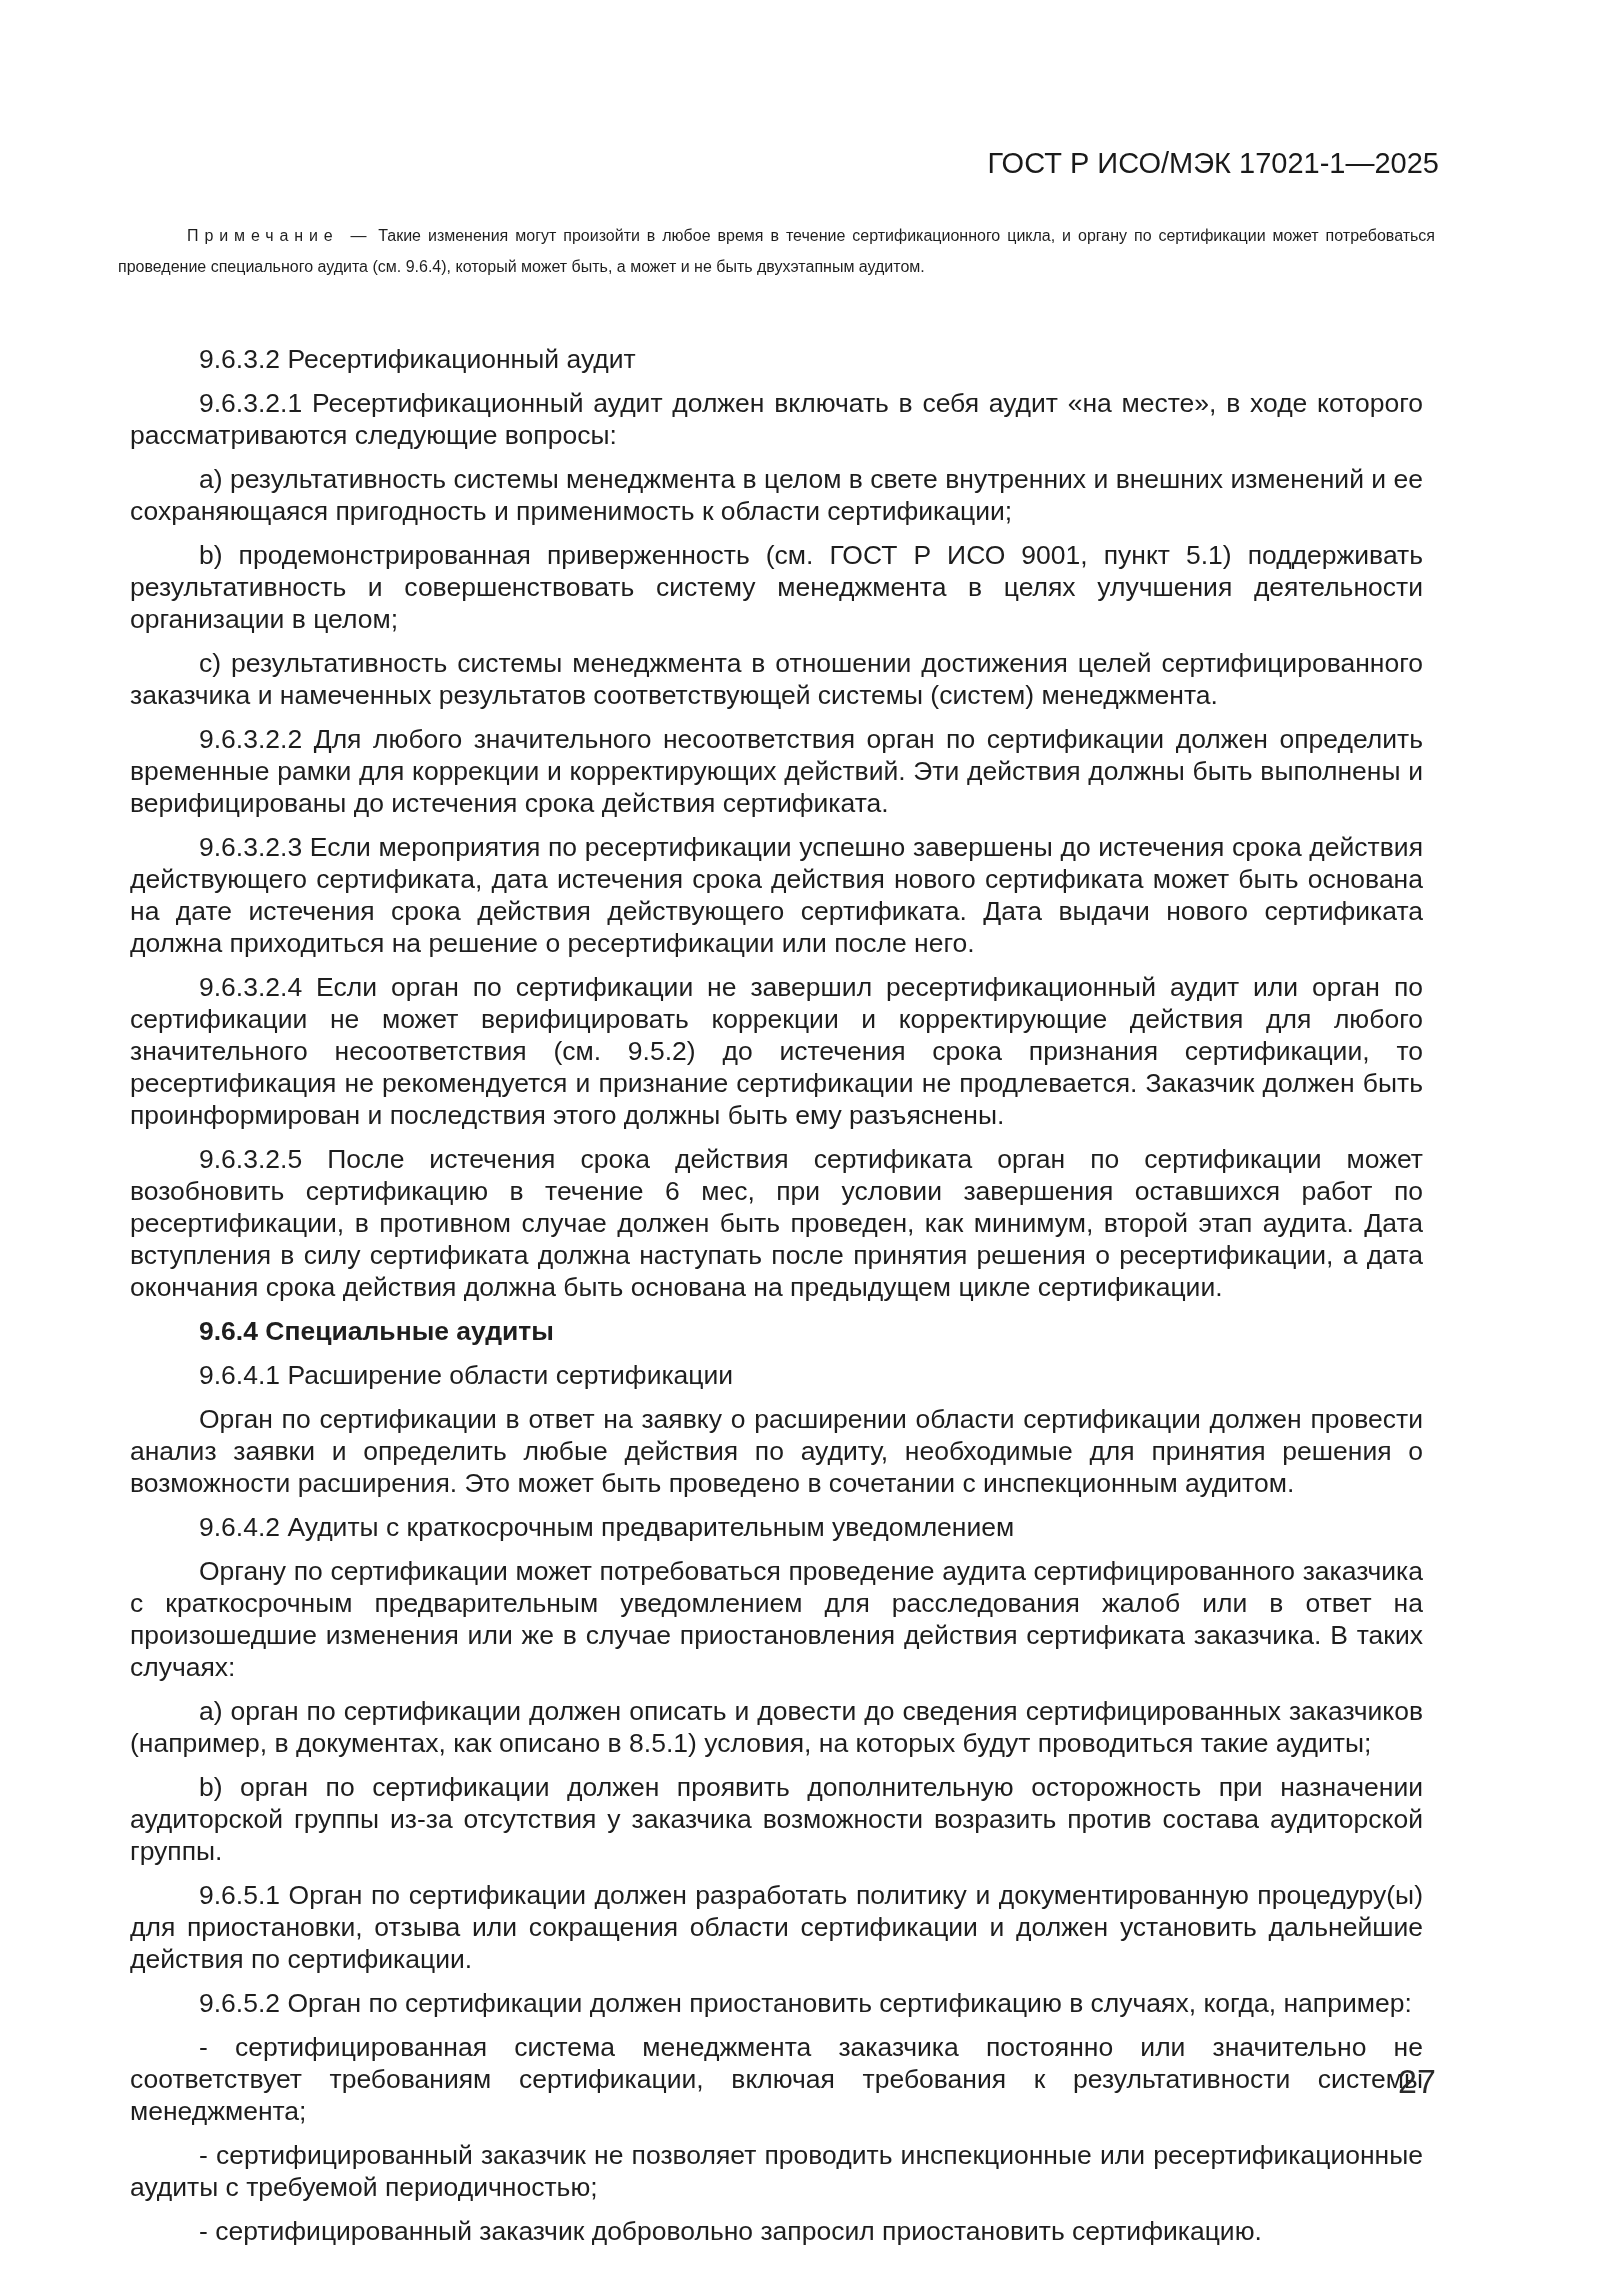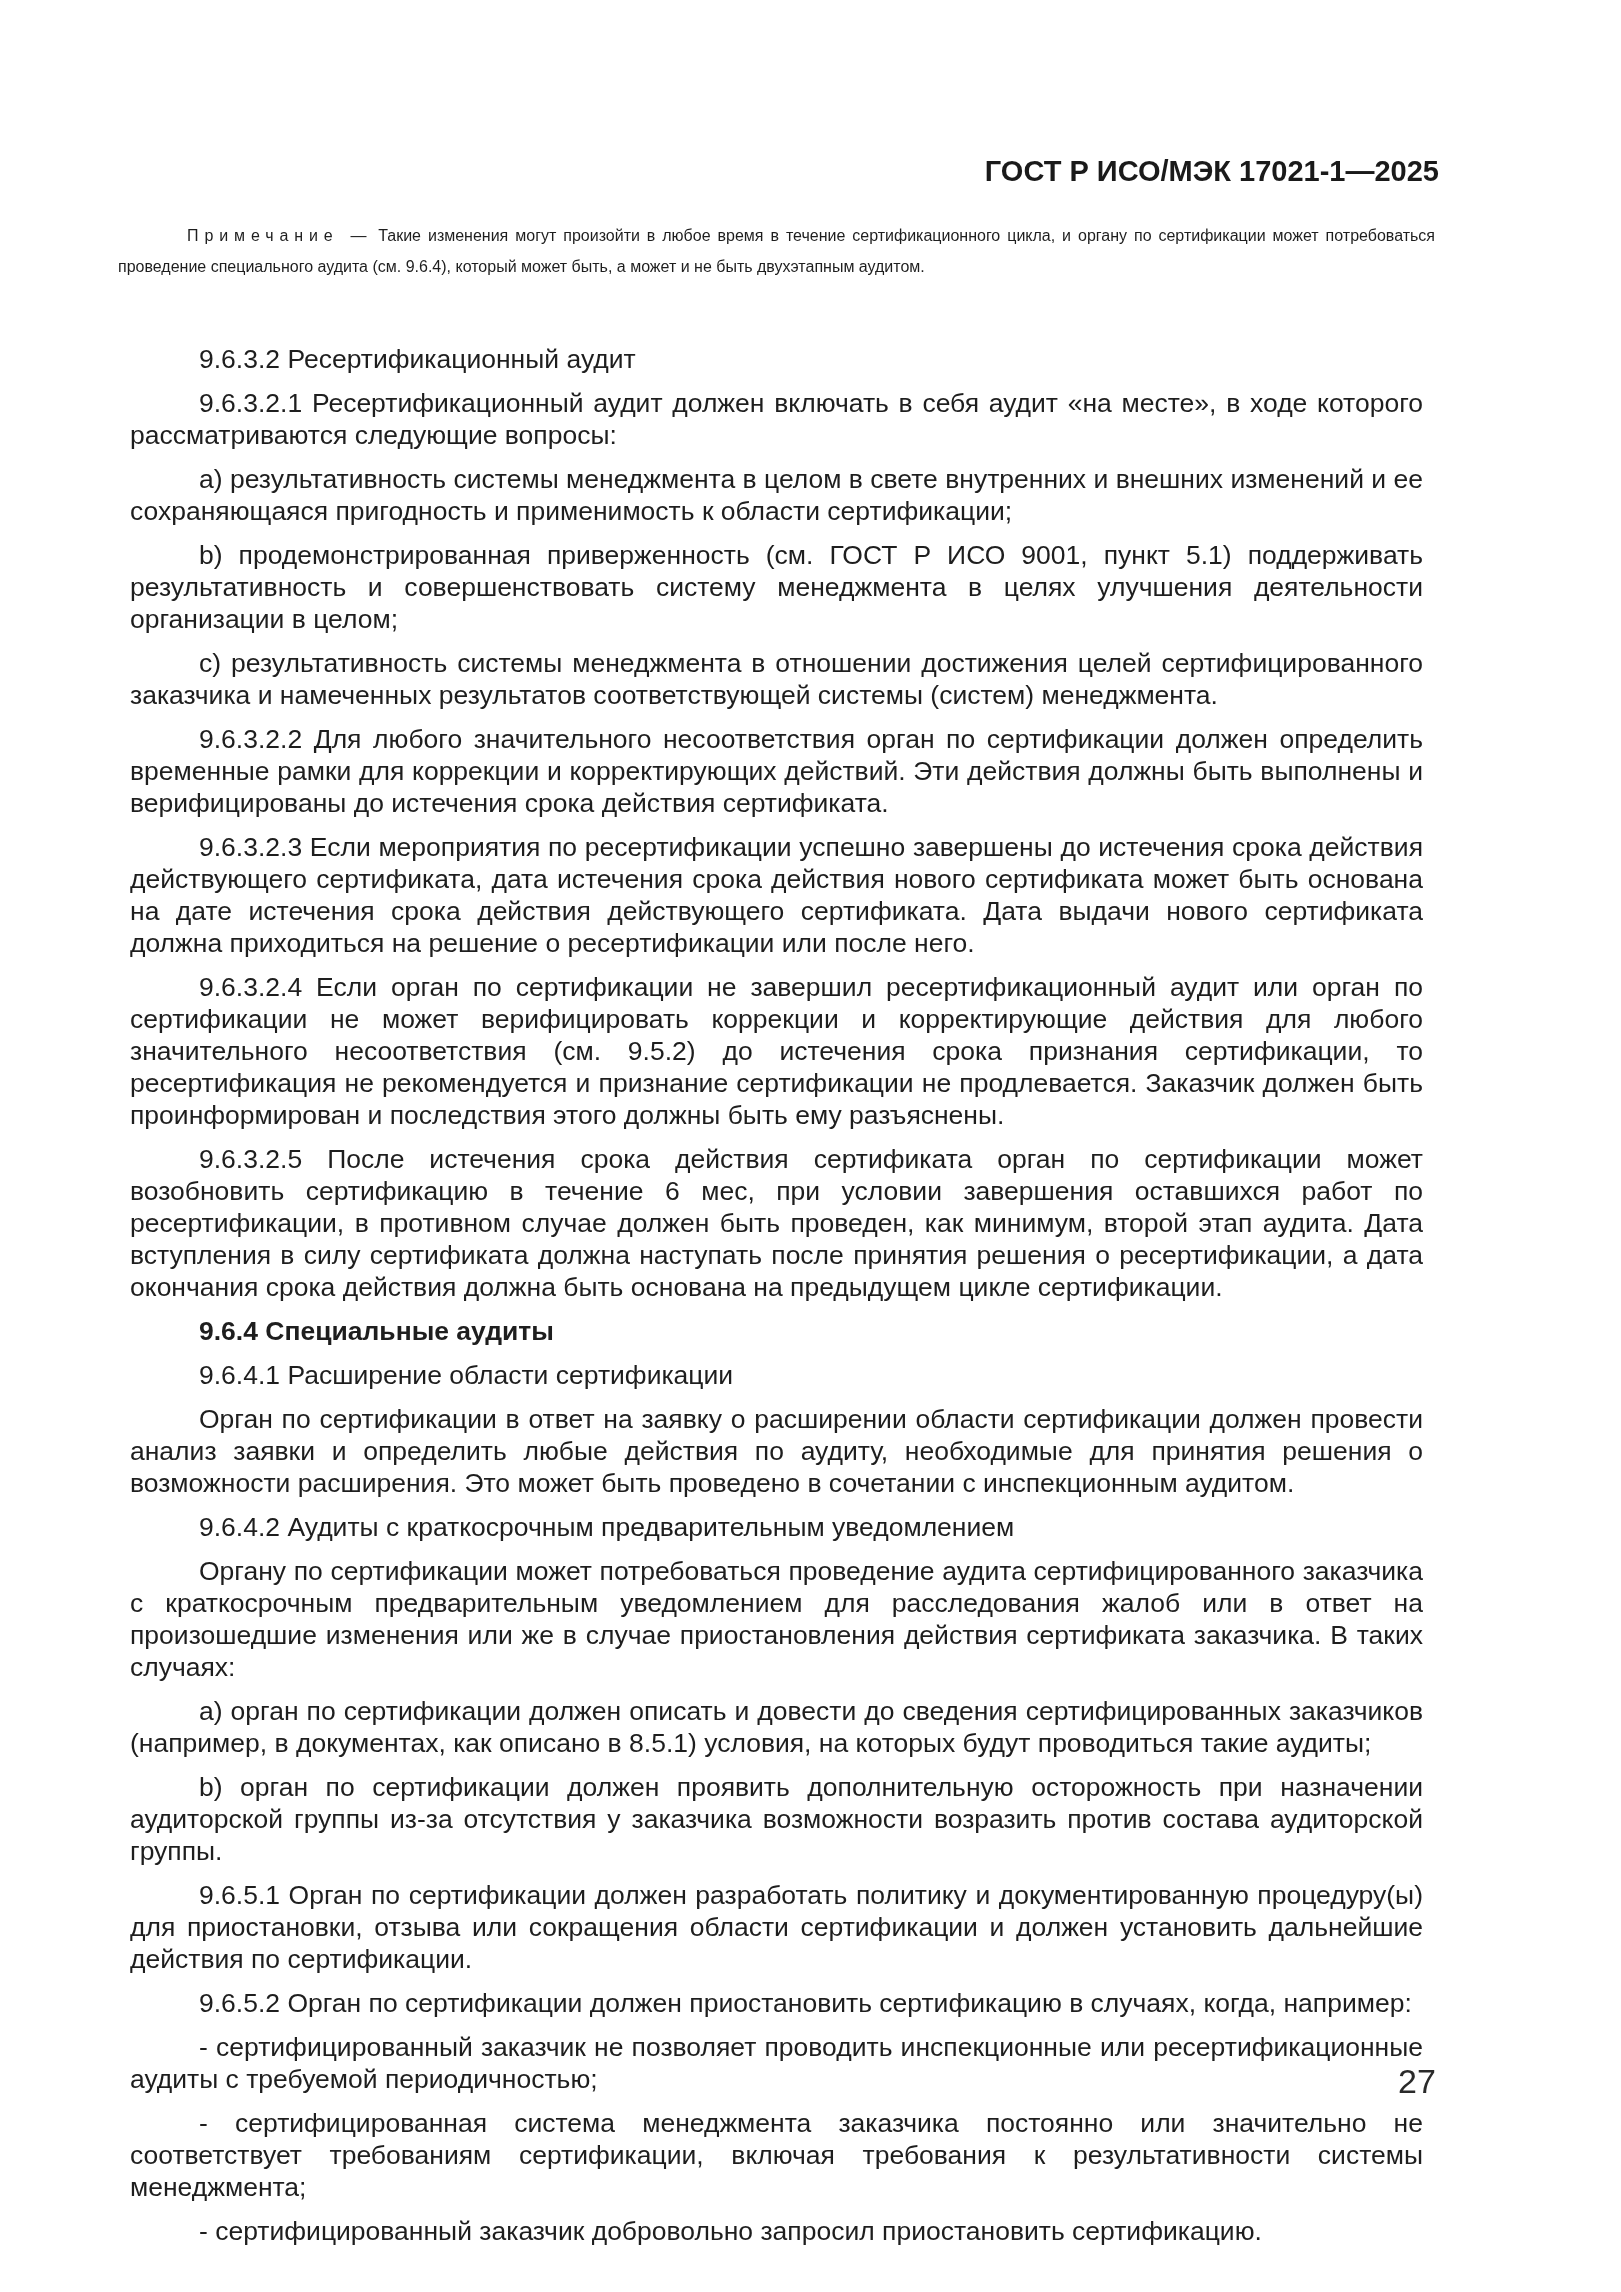--- a/index.html
+++ b/index.html
@@ -11,24 +11,24 @@
     position: relative;
     width: 1621px;
     height: 2293px;
     background: #ffffff;
     font-family: "Liberation Sans", sans-serif;
     color: #1e1e1e;
     overflow: hidden;
   }
   .doc-header {
     position: absolute;
-    top: 155px;
+    top: 147px;
     right: 182px;
     font-size: 29px;
-    font-weight: 700;
+    font-weight: 400;
     white-space: nowrap;
     color: #1a1a1a;
   }
   .note {
     position: absolute;
     top: 220px;
     left: 118px;
     width: 1317px;
     margin: 0;
     font-size: 16px;
@@ -87,21 +87,21 @@
       <p class="">9.6.3.2.5 После истечения срока действия сертификата орган по сертификации может возобновить сертификацию в течение 6 мес, при условии завершения оставшихся работ по ресертификации, в противном случае должен быть проведен, как минимум, второй этап аудита. Дата вступления в силу сертификата должна наступать после принятия решения о ресертификации, а дата окончания срока действия должна быть основана на предыдущем цикле сертификации.</p>
       <p class="bold">9.6.4 Специальные аудиты</p>
       <p class="">9.6.4.1 Расширение области сертификации</p>
       <p class="">Орган по сертификации в ответ на заявку о расширении области сертификации должен провести анализ заявки и определить любые действия по аудиту, необходимые для принятия решения о возможности расширения. Это может быть проведено в сочетании с инспекционным аудитом.</p>
       <p class="">9.6.4.2 Аудиты с краткосрочным предварительным уведомлением</p>
       <p class="">Органу по сертификации может потребоваться проведение аудита сертифицированного заказчика с краткосрочным предварительным уведомлением для расследования жалоб или в ответ на произошедшие изменения или же в случае приостановления действия сертификата заказчика. В таких случаях:</p>
       <p class="">a) орган по сертификации должен описать и довести до сведения сертифицированных заказчиков (например, в документах, как описано в 8.5.1) условия, на которых будут проводиться такие аудиты;</p>
       <p class="">b) орган по сертификации должен проявить дополнительную осторожность при назначении аудиторской группы из-за отсутствия у заказчика возможности возразить против состава аудиторской группы.</p>
       <p class="">9.6.5.1 Орган по сертификации должен разработать политику и документированную процедуру(ы) для приостановки, отзыва или сокращения области сертификации и должен установить дальнейшие действия по сертификации.</p>
       <p class="">9.6.5.2 Орган по сертификации должен приостановить сертификацию в случаях, когда, например:</p>
+      <p class="">- сертифицированная система менеджмента заказчика постоянно или значительно не соответствует требованиям сертификации, включая требования к результативности системы менеджмента;</p>
       <p class="">- сертифицированный заказчик не позволяет проводить инспекционные или ресертификационные аудиты с требуемой периодичностью;</p>
-      <p class="">- сертифицированная система менеджмента заказчика постоянно или значительно не соответствует требованиям сертификации, включая требования к результативности системы менеджмента;</p>
       <p class="">- сертифицированный заказчик добровольно запросил приостановить сертификацию.</p>
     </div>
 
   <div class="page-number">27</div>
 
 </div>
 
 
 </body></html>

